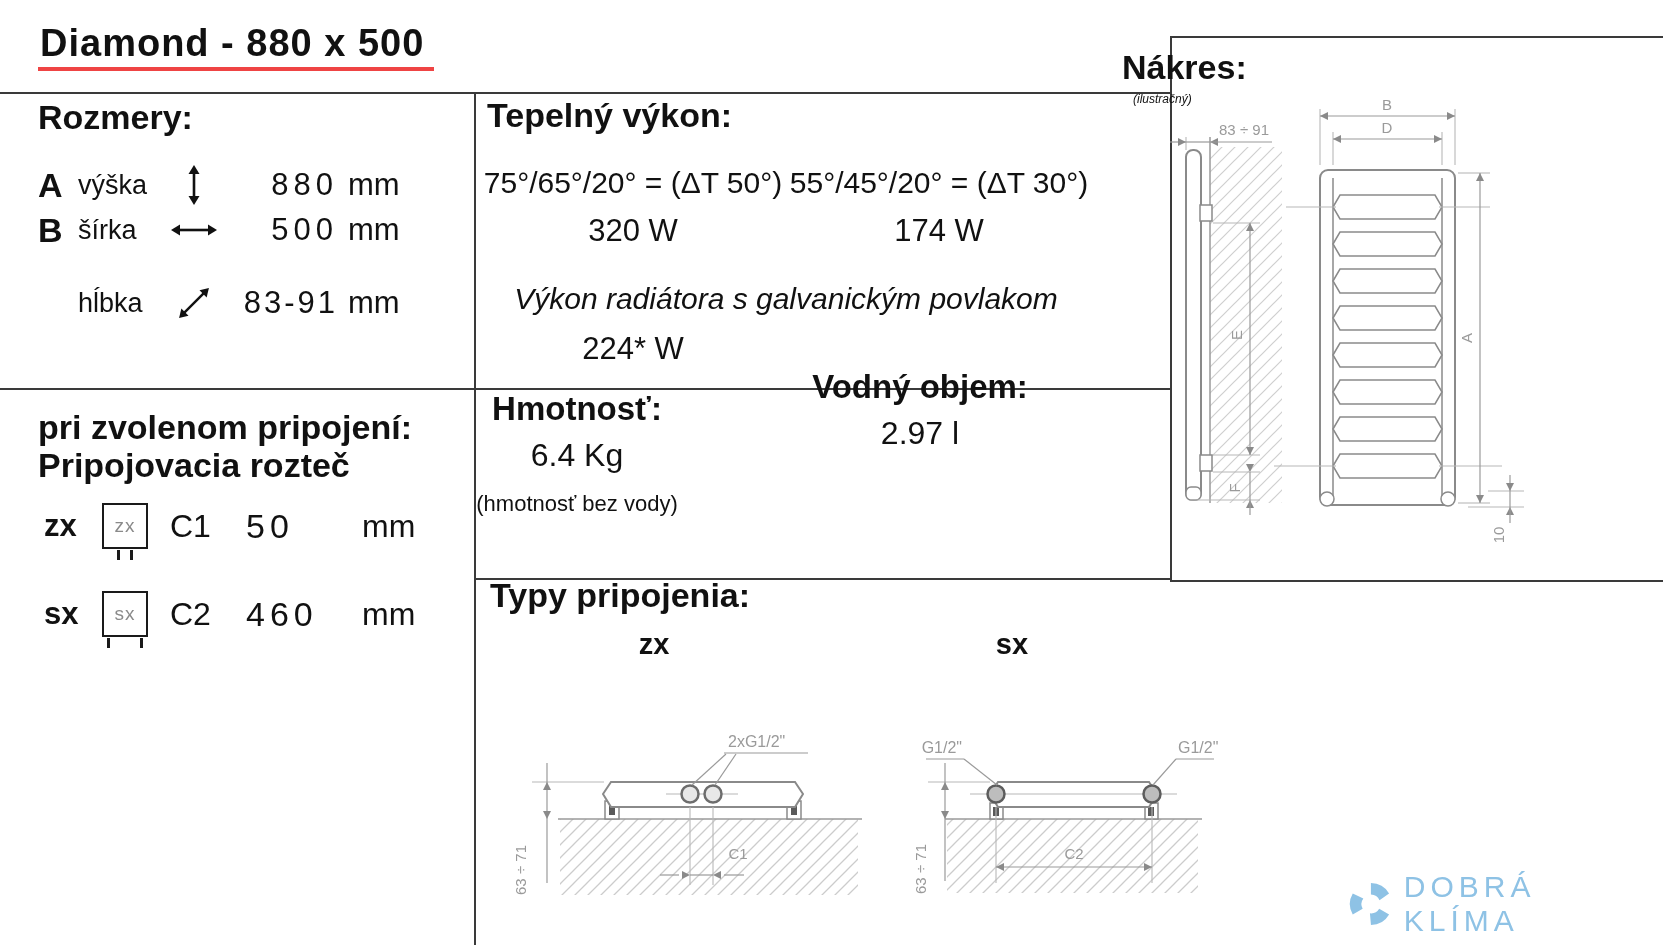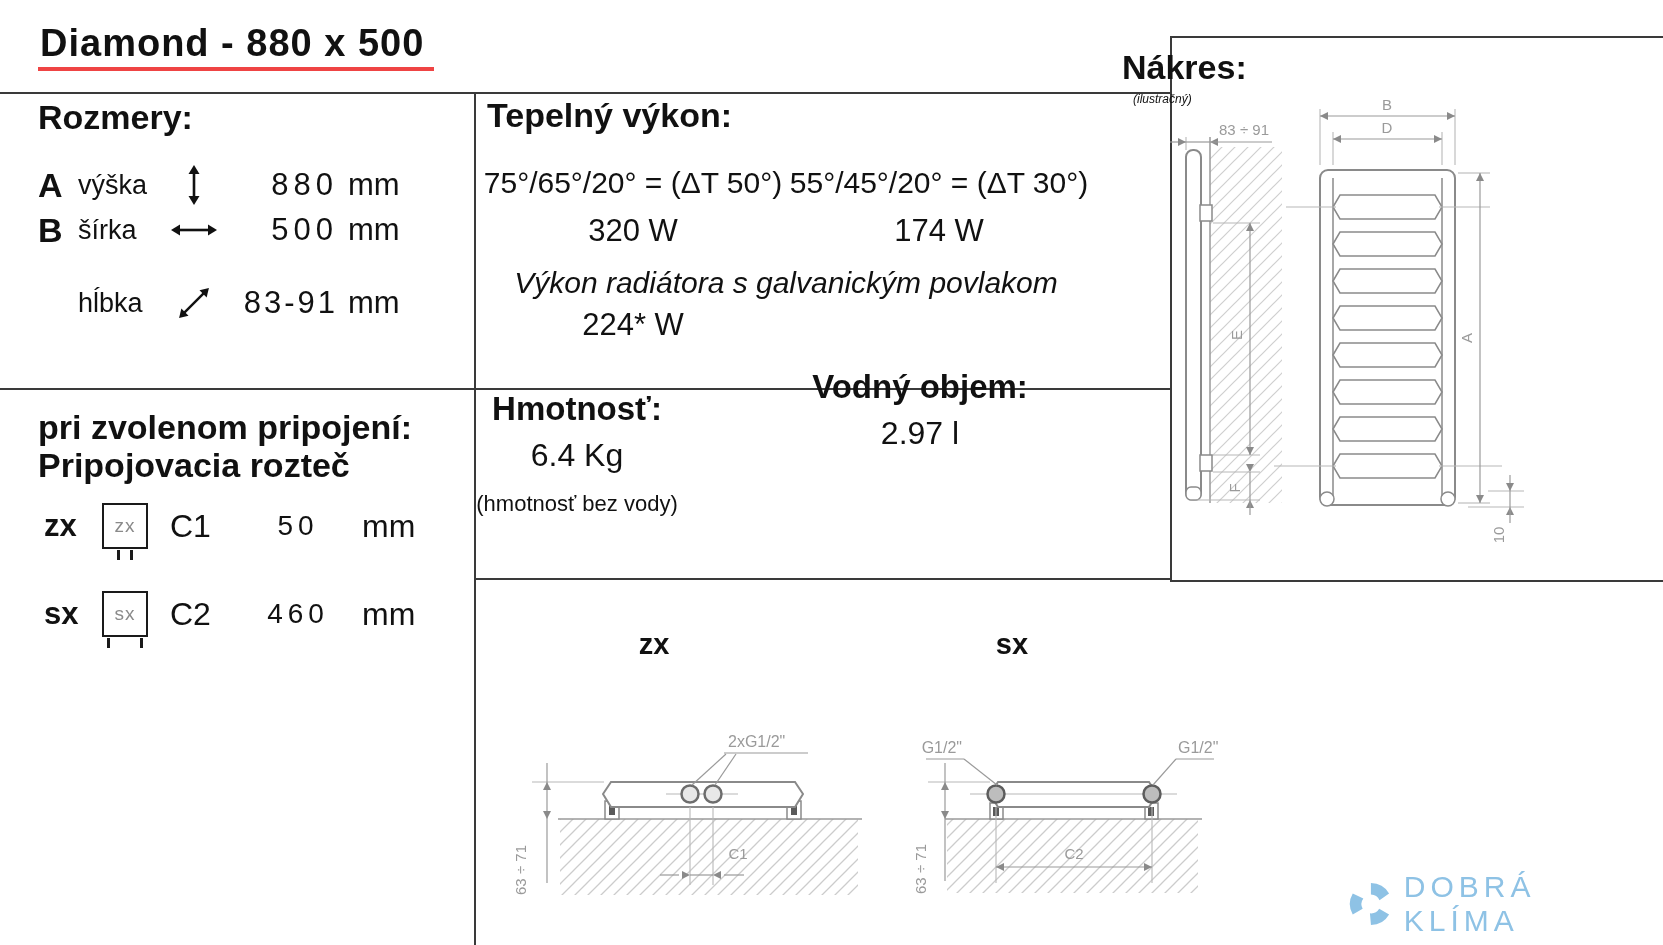--- a/index.html
+++ b/index.html
@@ -21,38 +21,38 @@
   .dim-label{width:84px;font-size:27px;}
   .dim-icon{width:64px;display:flex;justify-content:center;align-items:center;}
   .dim-num{width:112px;text-align:right;font-size:31px;letter-spacing:5px;}
   .dim-unit{font-size:31px;margin-left:10px;}
 
   
   .thermal{position:absolute;left:480px;top:166px;width:612px;}
   .t-grid{display:grid;grid-template-columns:1fr 1fr;text-align:center;}
   .t-formula{font-size:30px;}
   .t-power{font-size:31px;margin-top:13px;}
-  .t-note{font-size:30px;font-style:italic;text-align:center;margin-top:17px;}
-  .t-power2{font-size:31px;margin-top:7px;}
+  .t-note{font-size:30px;font-style:italic;text-align:center;margin-top:33px;}
+  .t-power2{font-size:31px;margin-top:15px;}
 
   
   .center-block{position:absolute;text-align:center;}
   .cb-h{font-size:33px;font-weight:bold;}
   .cb-v{font-size:32px;margin-top:9px;}
   .cb-n{font-size:22px;margin-top:17px;}
 
   
   .conn-row{position:absolute;left:44px;display:flex;align-items:center;height:52px;}
   .conn-label{width:58px;font-size:31px;font-weight:bold;}
   .conn-box{width:42px;height:42px;border:2.5px solid #1a1a1a;position:relative;
             display:flex;align-items:center;justify-content:center;
             font-size:19px;color:#8a8a8a;margin-right:22px;letter-spacing:1px;}
   .tick{position:absolute;width:3px;height:10px;background:#1a1a1a;bottom:-13px;}
   .conn-dim{width:76px;font-size:32px;}
-  .conn-num{width:104px;text-align:center;font-size:28px;letter-spacing:5px;}
+  .conn-num{width:104px;text-align:left;font-size:34px;letter-spacing:5px;}
   .conn-unit{font-size:32px;margin-left:12px;}
 
   
   .ct-label{position:absolute;width:112px;text-align:center;font-size:29px;font-weight:bold;}
 
   
   .nakres-note{position:absolute;font-size:12px;font-style:italic;}
 
   
   .oln{stroke:#8a8a8a;stroke-width:2;fill:#ffffff;}
@@ -172,20 +172,21 @@
     <span class="conn-box">
       <span>sx</span>
       <span class="tick" style="left:3px;"></span>
       <span class="tick" style="left:36px;"></span>
     </span>
     <span class="conn-dim">C2</span>
     <span class="conn-num">460</span>
     <span class="conn-unit">mm</span>
   </div>
 
+  <div class="sec-h" style="left:490px;top:576px;">Typy pripojenia:</div>
   <div class="ct-label" style="left:598px;top:628px;">zx</div>
   <div class="ct-label" style="left:956px;top:628px;">sx</div>
 
   <svg class="abs" style="left:470px;top:675px;" width="400" height="250" viewBox="0 0 400 250">
     <defs>
       <pattern id="hatchZ" patternUnits="userSpaceOnUse" width="13" height="13">
         <path d="M-3,3 L3,-3 M0,13 L13,0 M10,16 L16,10" stroke="#cccccc" stroke-width="1.3" fill="none"></path>
       </pattern>
       <marker id="maZ" viewBox="0 0 10 10" refX="10" refY="5" markerUnits="userSpaceOnUse" markerWidth="11" markerHeight="8" orient="auto">
           <path d="M0,0 L10,5 L0,10 Z" fill="#8a8a8a"></path>

